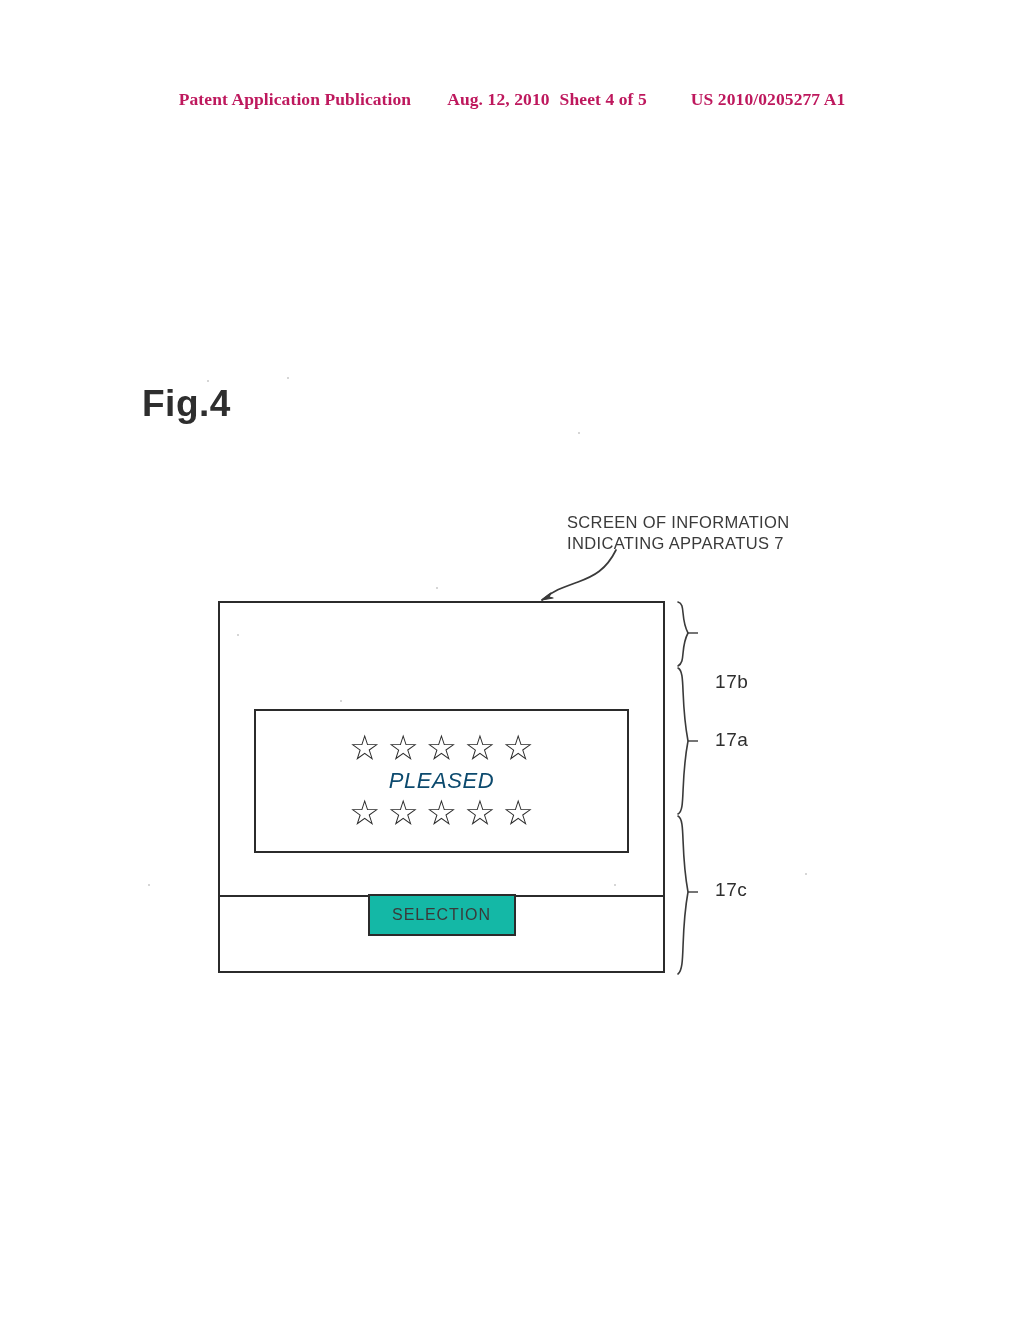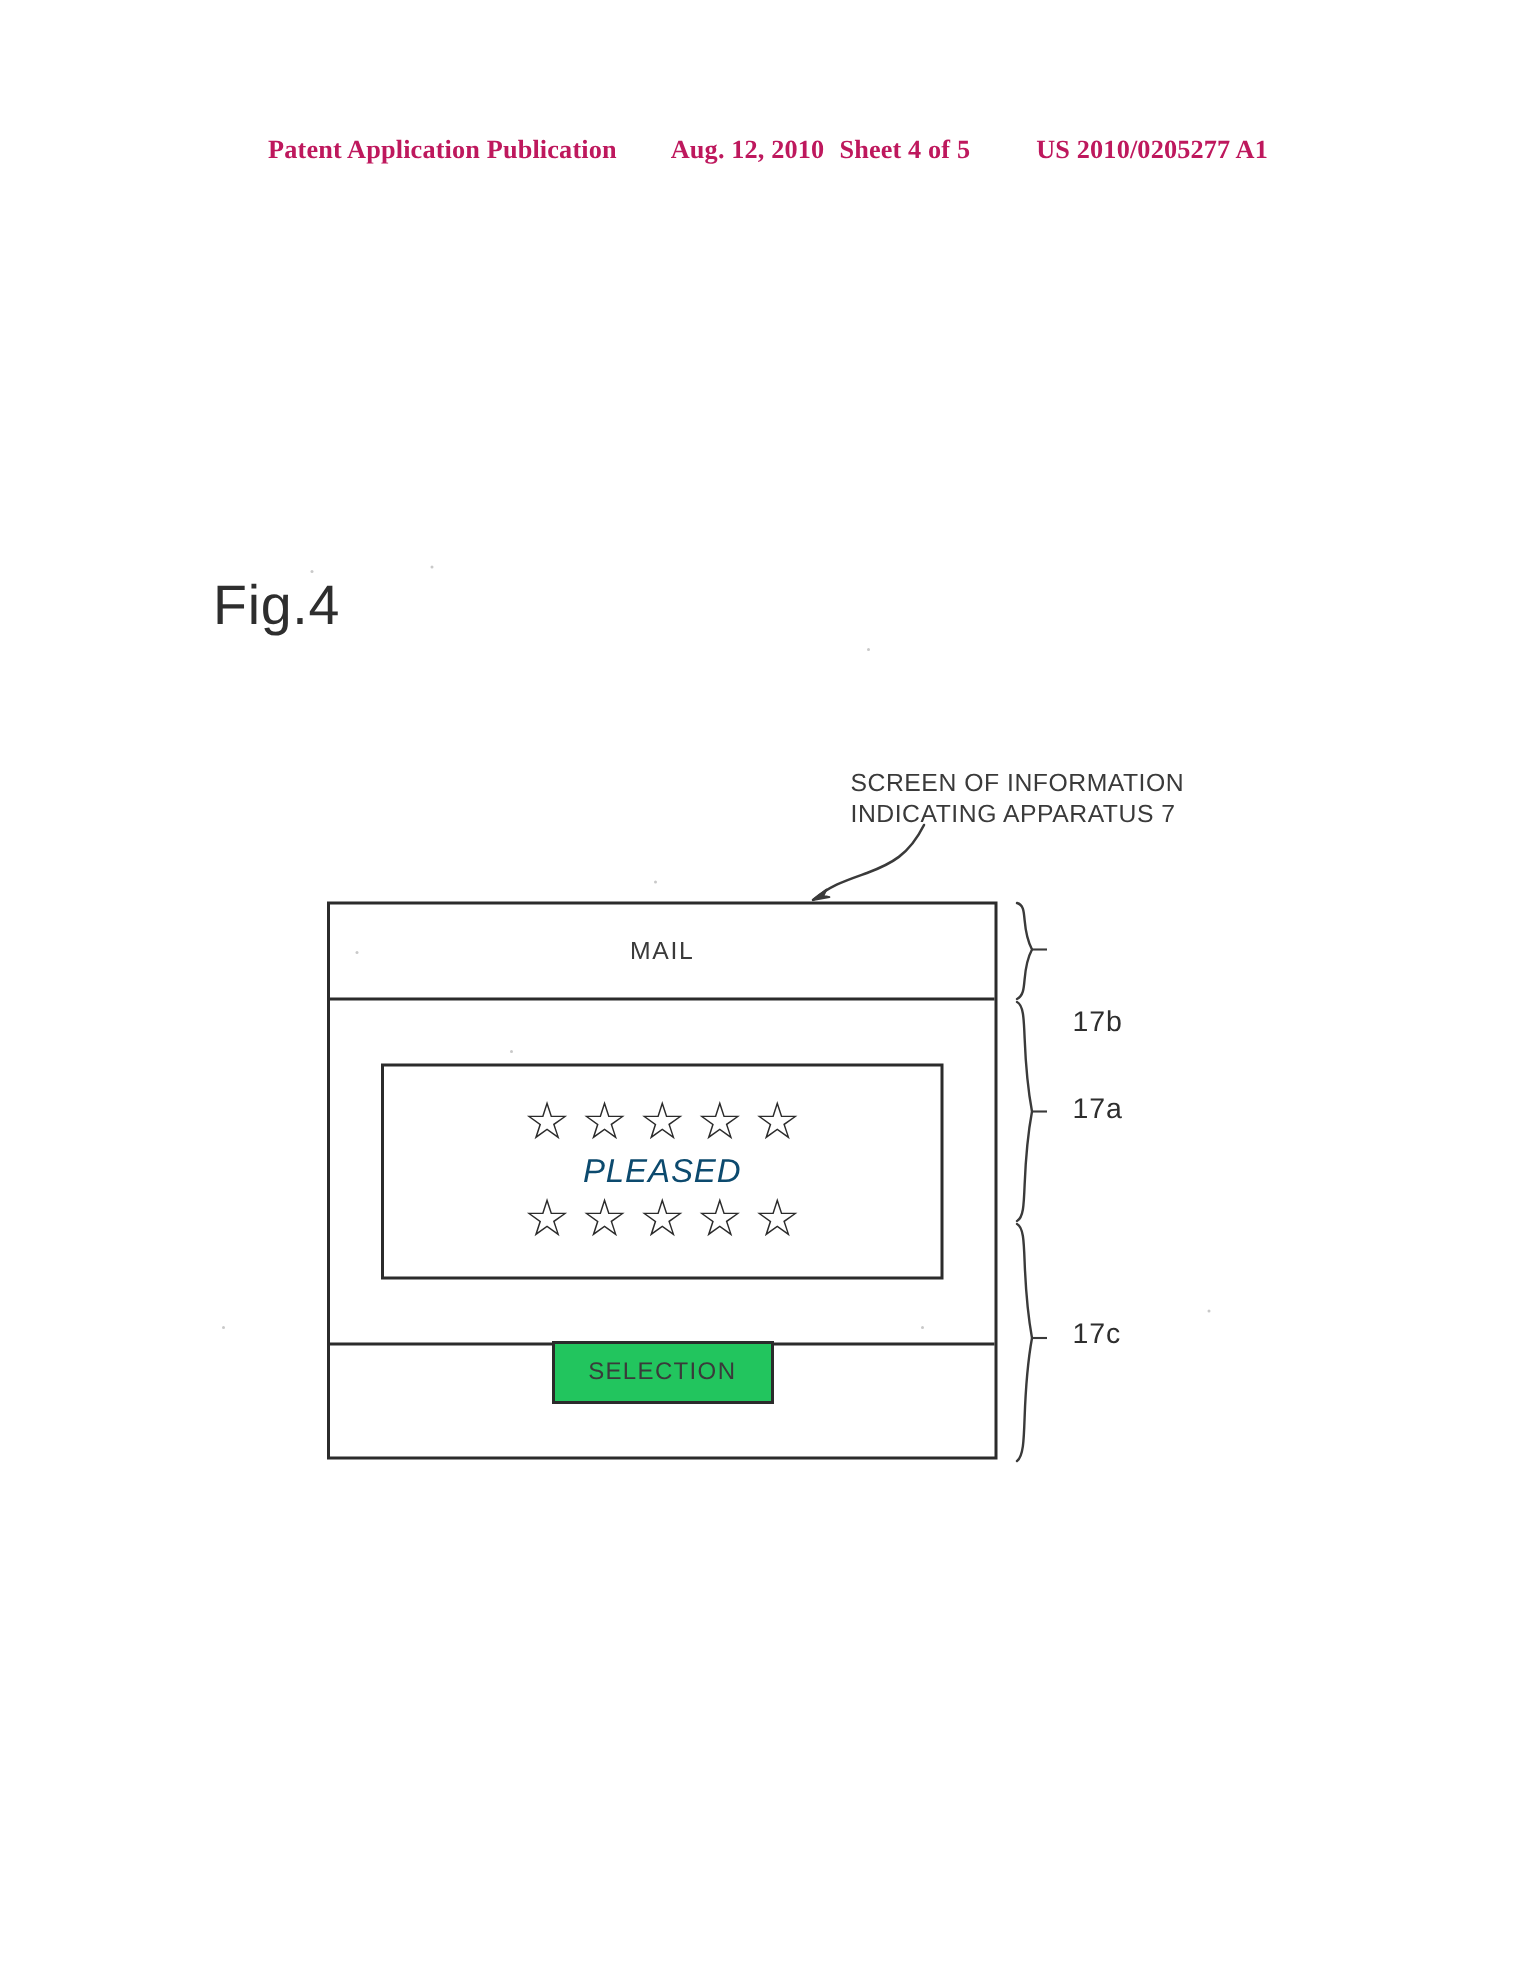--- a/index.html
+++ b/index.html
@@ -36,21 +36,21 @@
   .hdr-gap-2 { display: inline-block; width: 10px; }
   .hdr-gap-3 { display: inline-block; width: 44px; }
 
   
   .fig-label {
     position: absolute;
     left: 142px;
     top: 383px;
     font-family: "Liberation Sans", sans-serif;
     font-size: 37px;
-    font-weight: 400;
+    font-weight: 700;
     color: #2e2e2e;
     letter-spacing: 0.5px;
   }
 
   
   .callout-text {
     position: absolute;
     left: 567px;
     top: 512px;
     font-size: 16.5px;
@@ -164,21 +164,21 @@
     display: flex;
     align-items: flex-start;
     justify-content: center;
   }
   .selection-button {
     margin-top: -3px;
     width: 148px;
     height: 42px;
     box-sizing: border-box;
     border: 2px solid #2b2b2b;
-    background: #22c55e;
+    background: #14b8a6;
     display: flex;
     align-items: center;
     justify-content: center;
     font-size: 16px;
     letter-spacing: 0.9px;
     color: #3a3a3a;
   }
 
   
   .brackets {
@@ -223,23 +223,20 @@
   <span class="line">INDICATING APPARATUS 7</span>
 </div>
 
 <svg class="leader-svg" viewBox="0 0 110 60">
   <path d="M 96 2 C 86 22, 74 28, 58 34 C 44 39, 34 42, 22 52" fill="none" stroke="#3a3a3a" stroke-width="1.7" stroke-linecap="round"></path>
   <path d="M 22 52 L 31 45 L 29 49 L 33 50 Z" fill="#3a3a3a" stroke="#3a3a3a" stroke-width="1.2" stroke-linejoin="round"></path>
 </svg>
 
 <div class="screen-frame">
 
-  <div class="title-bar">
-    <span class="title-bar-label">MAIL</span>
-  </div>
 
   <div class="display-region">
     <div class="message-panel">
       <div class="star-row star-row-top">
         <span class="star-glyph">☆</span>
         <span class="star-glyph">☆</span>
         <span class="star-glyph">☆</span>
         <span class="star-glyph">☆</span>
         <span class="star-glyph">☆</span>
       </div>

